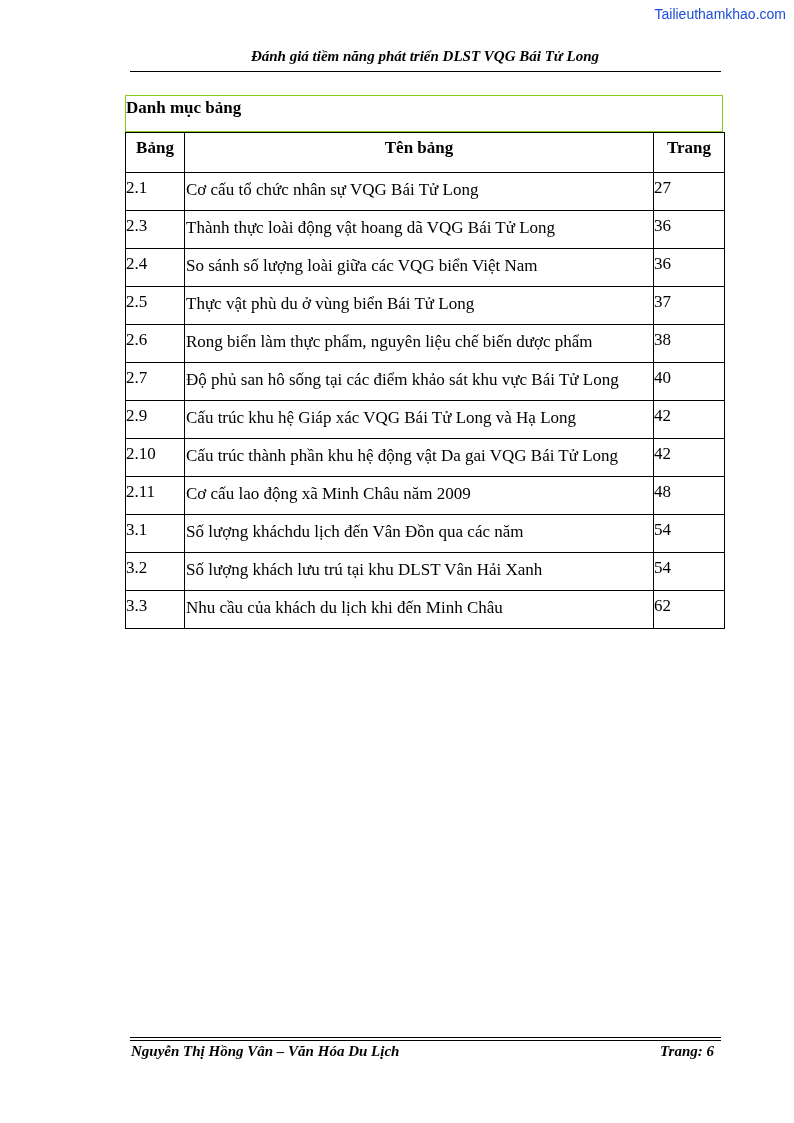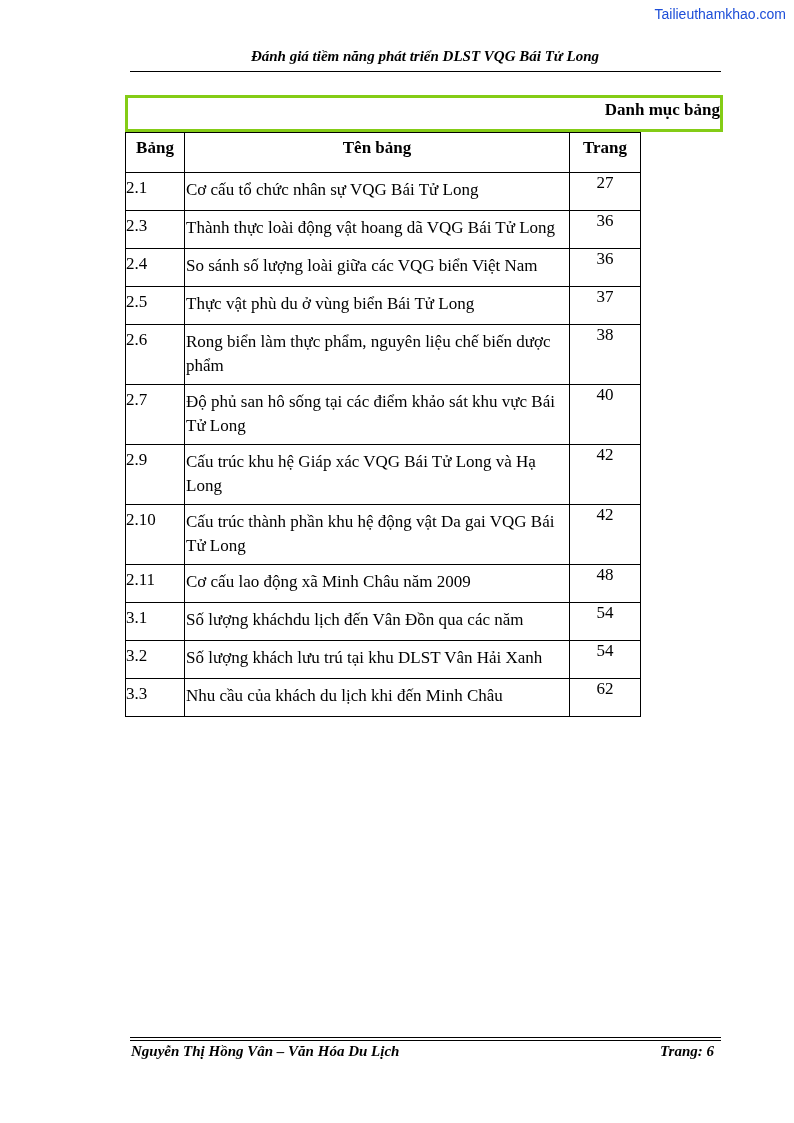--- a/index.html
+++ b/index.html
@@ -4,29 +4,29 @@
 <style>
   html, body { margin: 0; padding: 0; background: #ffffff; }
   body { width: 794px; height: 1123px; position: relative; overflow: hidden;
          font-family: "Liberation Serif", serif; color: #000; }
   .watermark { position: absolute; top: 6px; right: 8px; font-family: "Liberation Sans", sans-serif;
                font-size: 14px; color: #1d4ed8; }
   .header { position: absolute; left: 130px; top: 48px; width: 590px; text-align: center;
             font-size: 15px; font-weight: bold; font-style: italic; }
   .header-rule { position: absolute; left: 130px; top: 71px; width: 591px; border-top: 1px solid #000; }
   .title-box { position: absolute; left: 125px; top: 95px; width: 598px; height: 37px;
-               border: 3px solid #84cc16; box-sizing: border-box; text-align: right;
+               border: 1px solid #84cc16; box-sizing: border-box; text-align: left;
                font-size: 17px; font-weight: bold; line-height: 24px; padding-top: 0px; }
-  table { position: absolute; left: 125px; top: 132px; width: 516px; border-collapse: collapse;
+  table { position: absolute; left: 125px; top: 132px; width: 600px; border-collapse: collapse;
           font-size: 17px; }
   td, th { border: 1px solid #000; vertical-align: top; padding: 0; }
   th { font-weight: bold; height: 37px; line-height: 26px; padding-top: 2px; }
   td.num { width: 58px; padding-top: 5px; }
   td.name { padding: 5px 2px 6px 1px; line-height: 24px; }
-  td.page { width: 70px; text-align: center; }
+  td.page { width: 70px; padding-top: 5px; }
   tr.r { height: 38px; }
   .footer-rule { position: absolute; left: 130px; top: 1037px; width: 591px; border-top: 1px solid #000; }
   .footer-rule2 { position: absolute; left: 130px; top: 1040px; width: 591px; border-top: 1px solid #000; }
   .footer-left { position: absolute; left: 131px; top: 1043px; font-size: 15px; font-weight: bold; font-style: italic; }
   .footer-right { position: absolute; right: 80px; top: 1043px; font-size: 15px; font-weight: bold; font-style: italic; }
 </style>
 </head>
 <body>
 
 <div class="watermark">Tailieuthamkhao.com</div>

